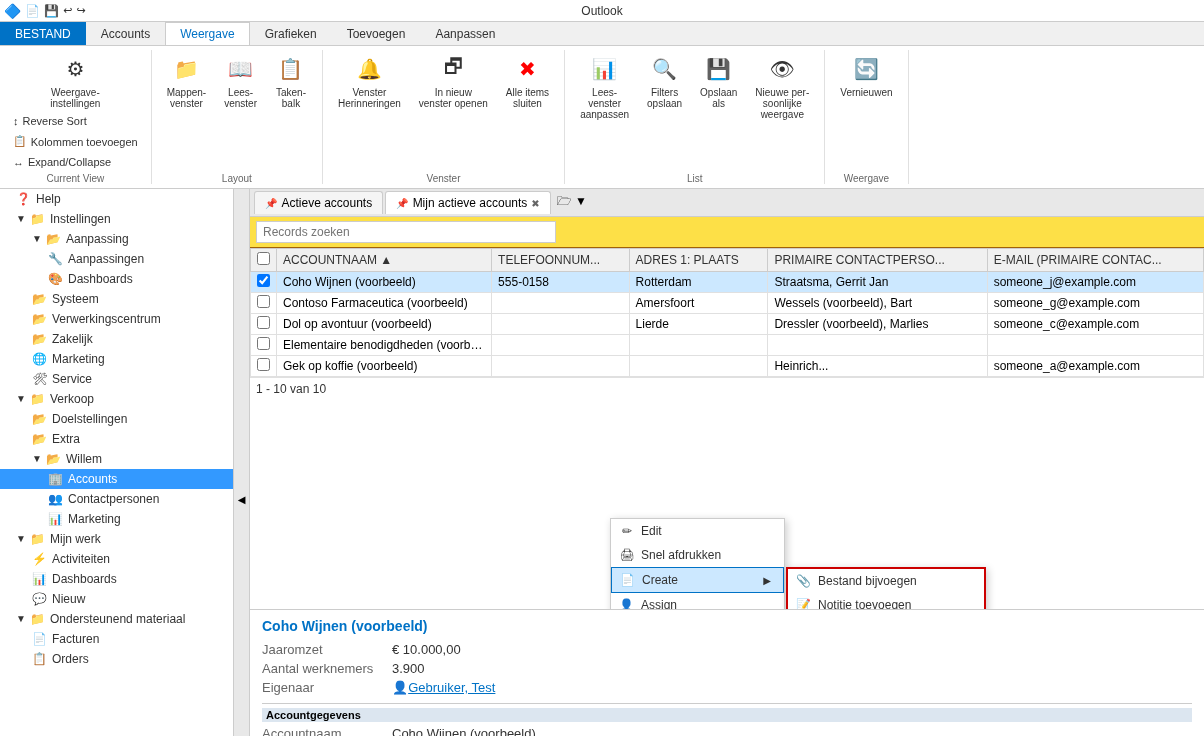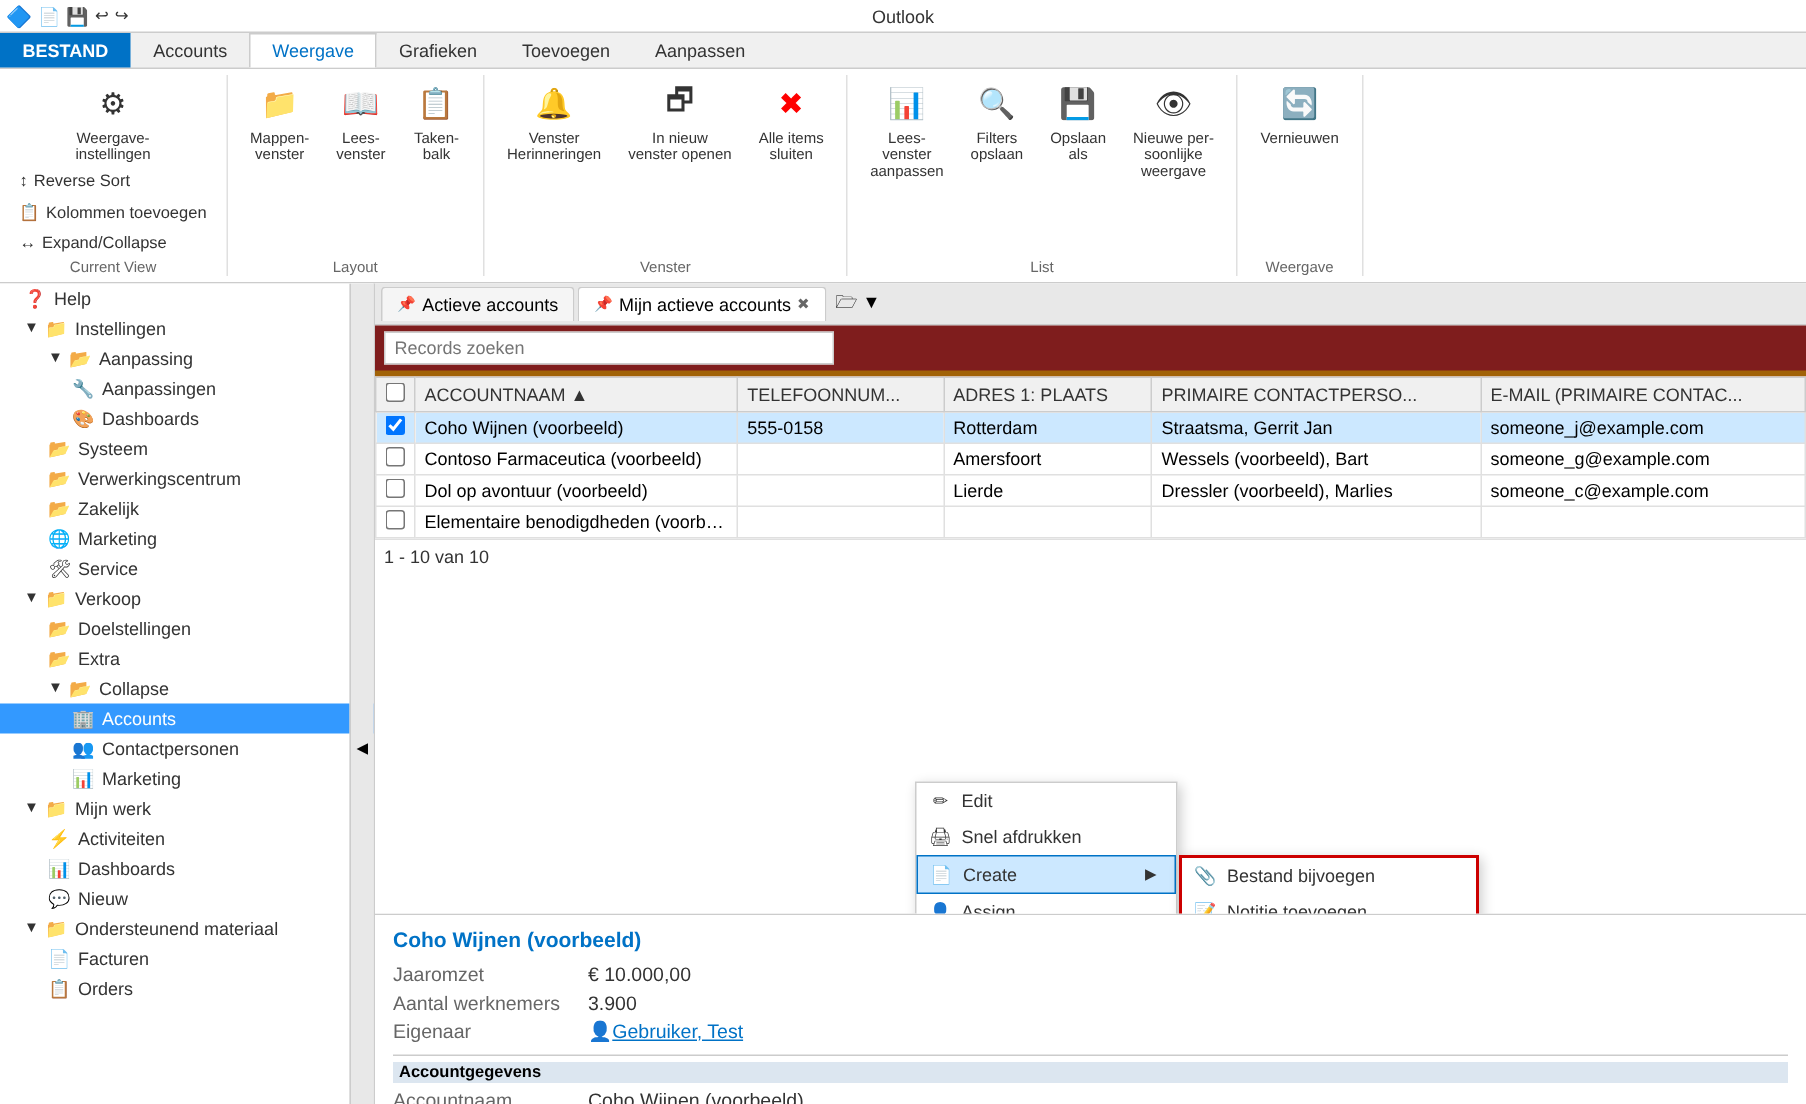--- a/index.html
+++ b/index.html
@@ -40,21 +40,21 @@
     }
     .ribbon-tab.active {
       background: #fff;
       border-color: #ccc;
       border-bottom-color: #fff;
       color: #0072c6;
     }
     .ribbon-tab.bestand {
       background: #0072c6;
       color: #fff;
-      font-weight: bold;
+      font-weight: normal;
     }
     .ribbon-content {
       display: flex;
       align-items: stretch;
       padding: 4px 0;
       background: #fff;
       border-bottom: 1px solid #ccc;
       min-height: 70px;
     }
     .ribbon-group {
@@ -173,22 +173,22 @@
       border-radius: 3px 3px 0 0;
     }
     .content-tab.active { background: #fff; }
     .content-tab .close-btn { font-size: 10px; color: #666; cursor: pointer; }
 
     
     .search-bar {
       display: flex;
       align-items: flex-end;
       padding: 4px 6px;
-      background: #7f1d1d;
-      border-bottom: 4px solid #a16207;
+      background: #fde047;
+      border-bottom: 1px solid #a16207;
     }
     .search-input {
       width: 300px;
       height: 22px;
       border: 1px solid #ccc;
       padding: 2px 6px;
       font-size: 12px;
       color: #999;
     }
 
@@ -501,21 +501,21 @@
       <span class="icon">📂</span>
       <span>Doelstellingen</span>
     </div>
     <div class="sidebar-item indent2">
       <span class="icon">📂</span>
       <span>Extra</span>
     </div>
     <div class="sidebar-item indent2">
       <span class="sidebar-collapse">▼</span>
       <span class="icon">📂</span>
-      <span>Collapse</span>
+      <span>Willem</span>
     </div>
     <div class="sidebar-item indent3 selected">
       <span class="icon">🏢</span>
       <span>Accounts</span>
     </div>
     <div class="sidebar-item indent3">
       <span class="icon">👥</span>
       <span>Contactpersonen</span>
     </div>
     <div class="sidebar-item indent3">
@@ -617,20 +617,28 @@
             <td>someone_c@example.com</td>
           </tr>
           <tr>
             <td><input type="checkbox" style=""></td>
             <td>Elementaire benodigdheden (voorbeeld)</td>
             <td></td>
             <td></td>
             <td></td>
             <td></td>
           </tr>
+          <tr>
+            <td><input type="checkbox" style=""></td>
+            <td>Gek op koffie (voorbeeld)</td>
+            <td></td>
+            <td></td>
+            <td>Heinrich...</td>
+            <td>someone_a@example.com</td>
+          </tr>
         </tbody>
       </table>
 
       <div class="pagination">1 - 10 van 10</div>
 
       <div class="context-menu" style="top: 270px; left: 360px; width: 175px;">
         <div class="context-menu-item">
           <span class="icon">✏</span>
           <span>Edit</span>
         </div>

